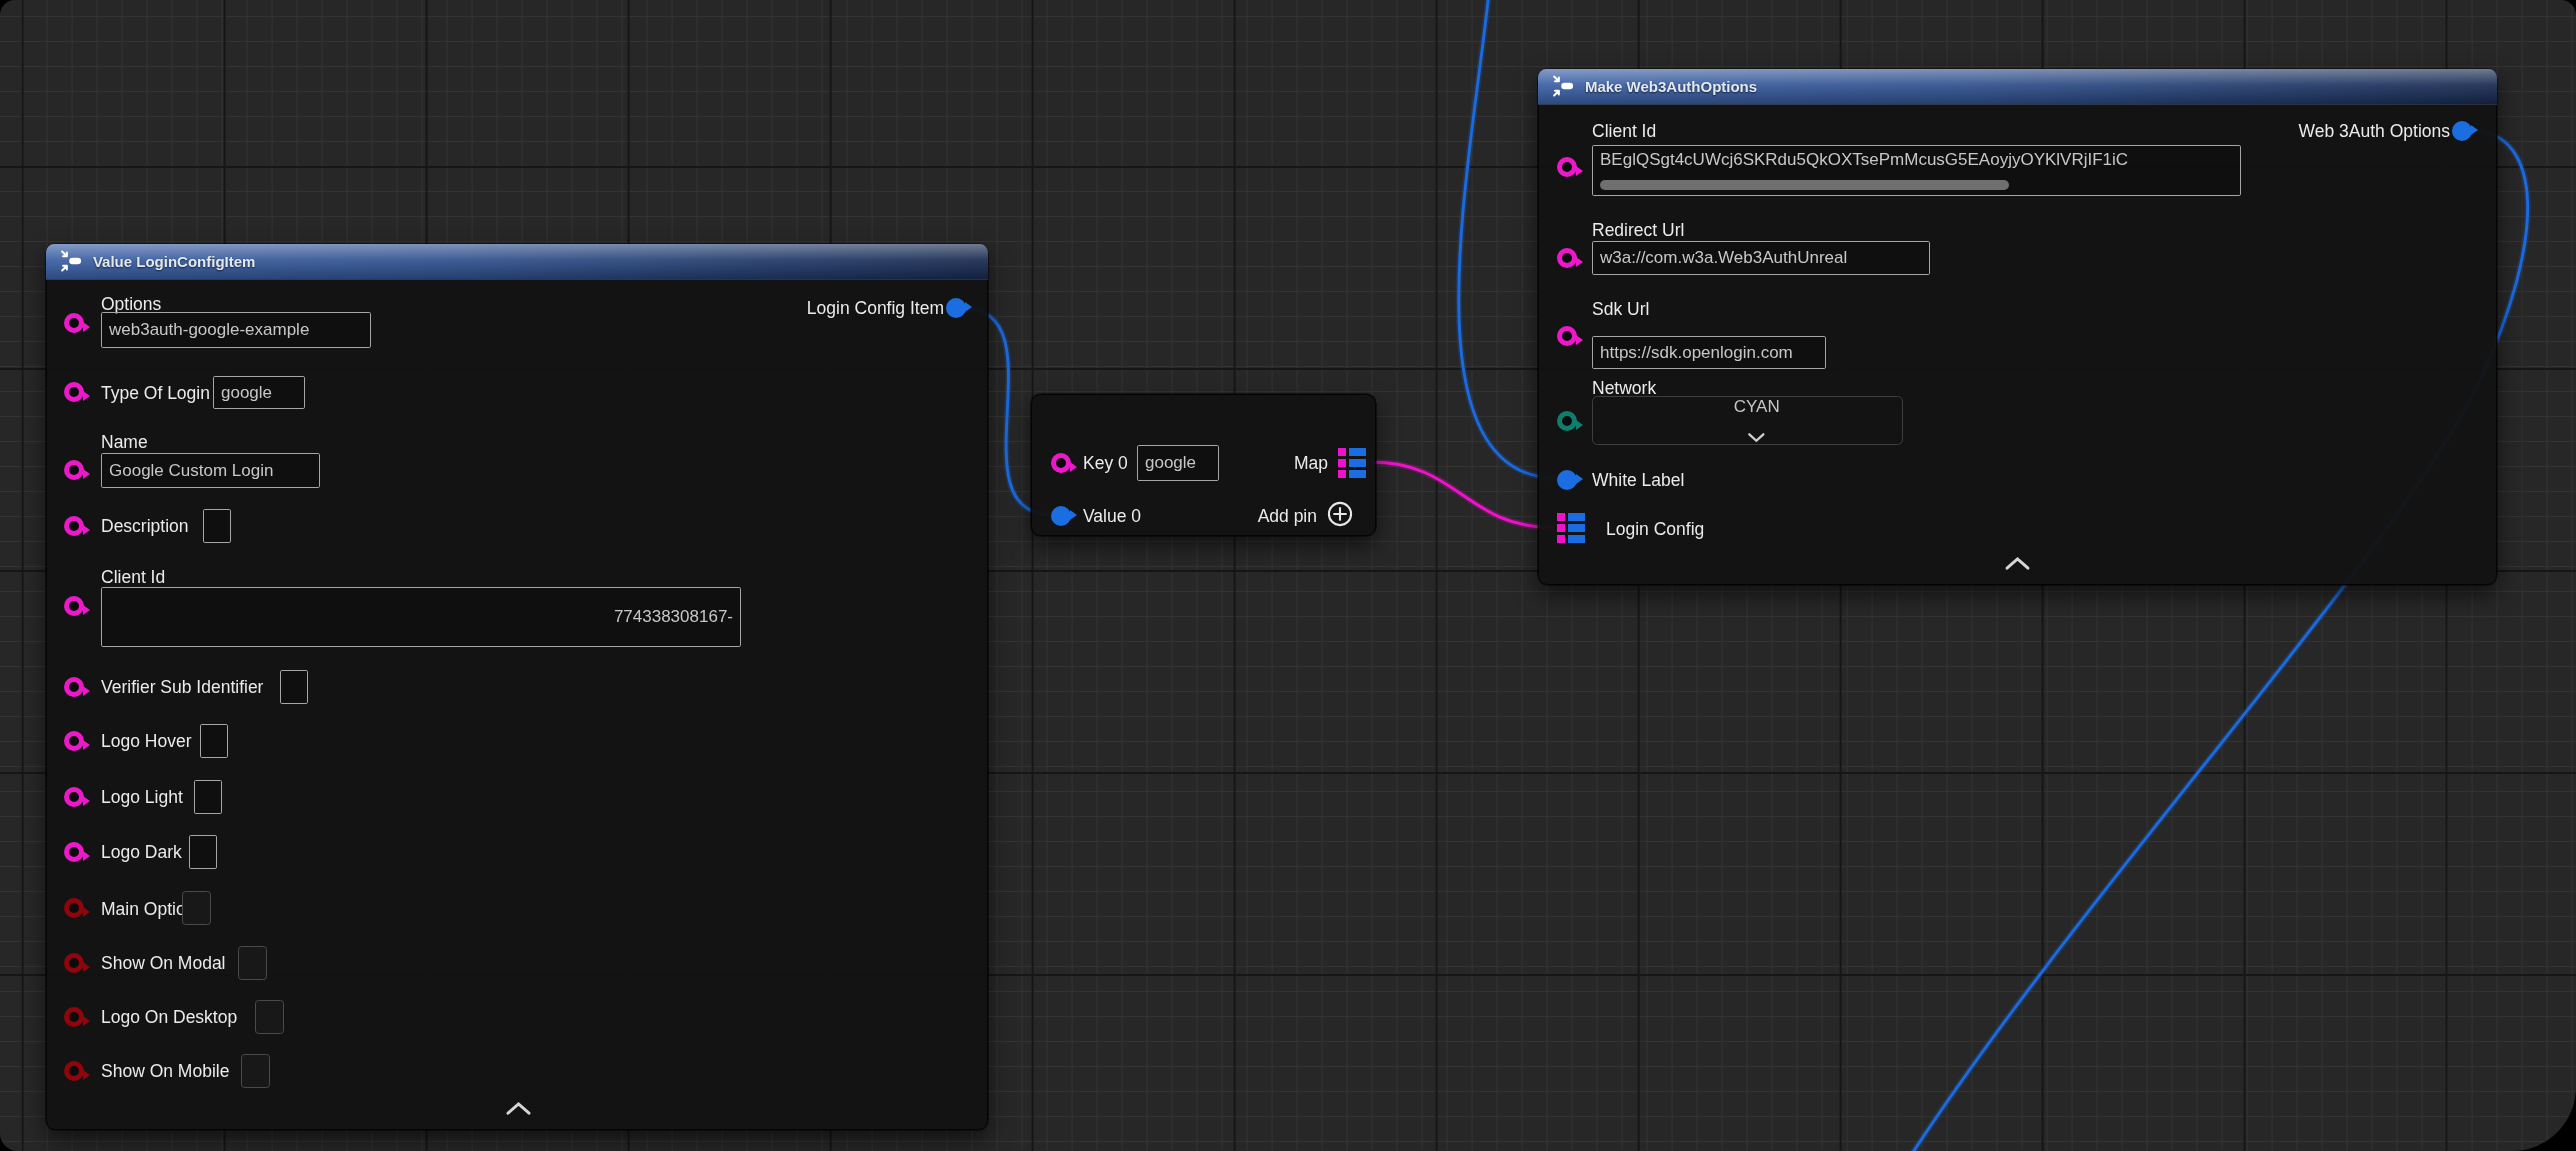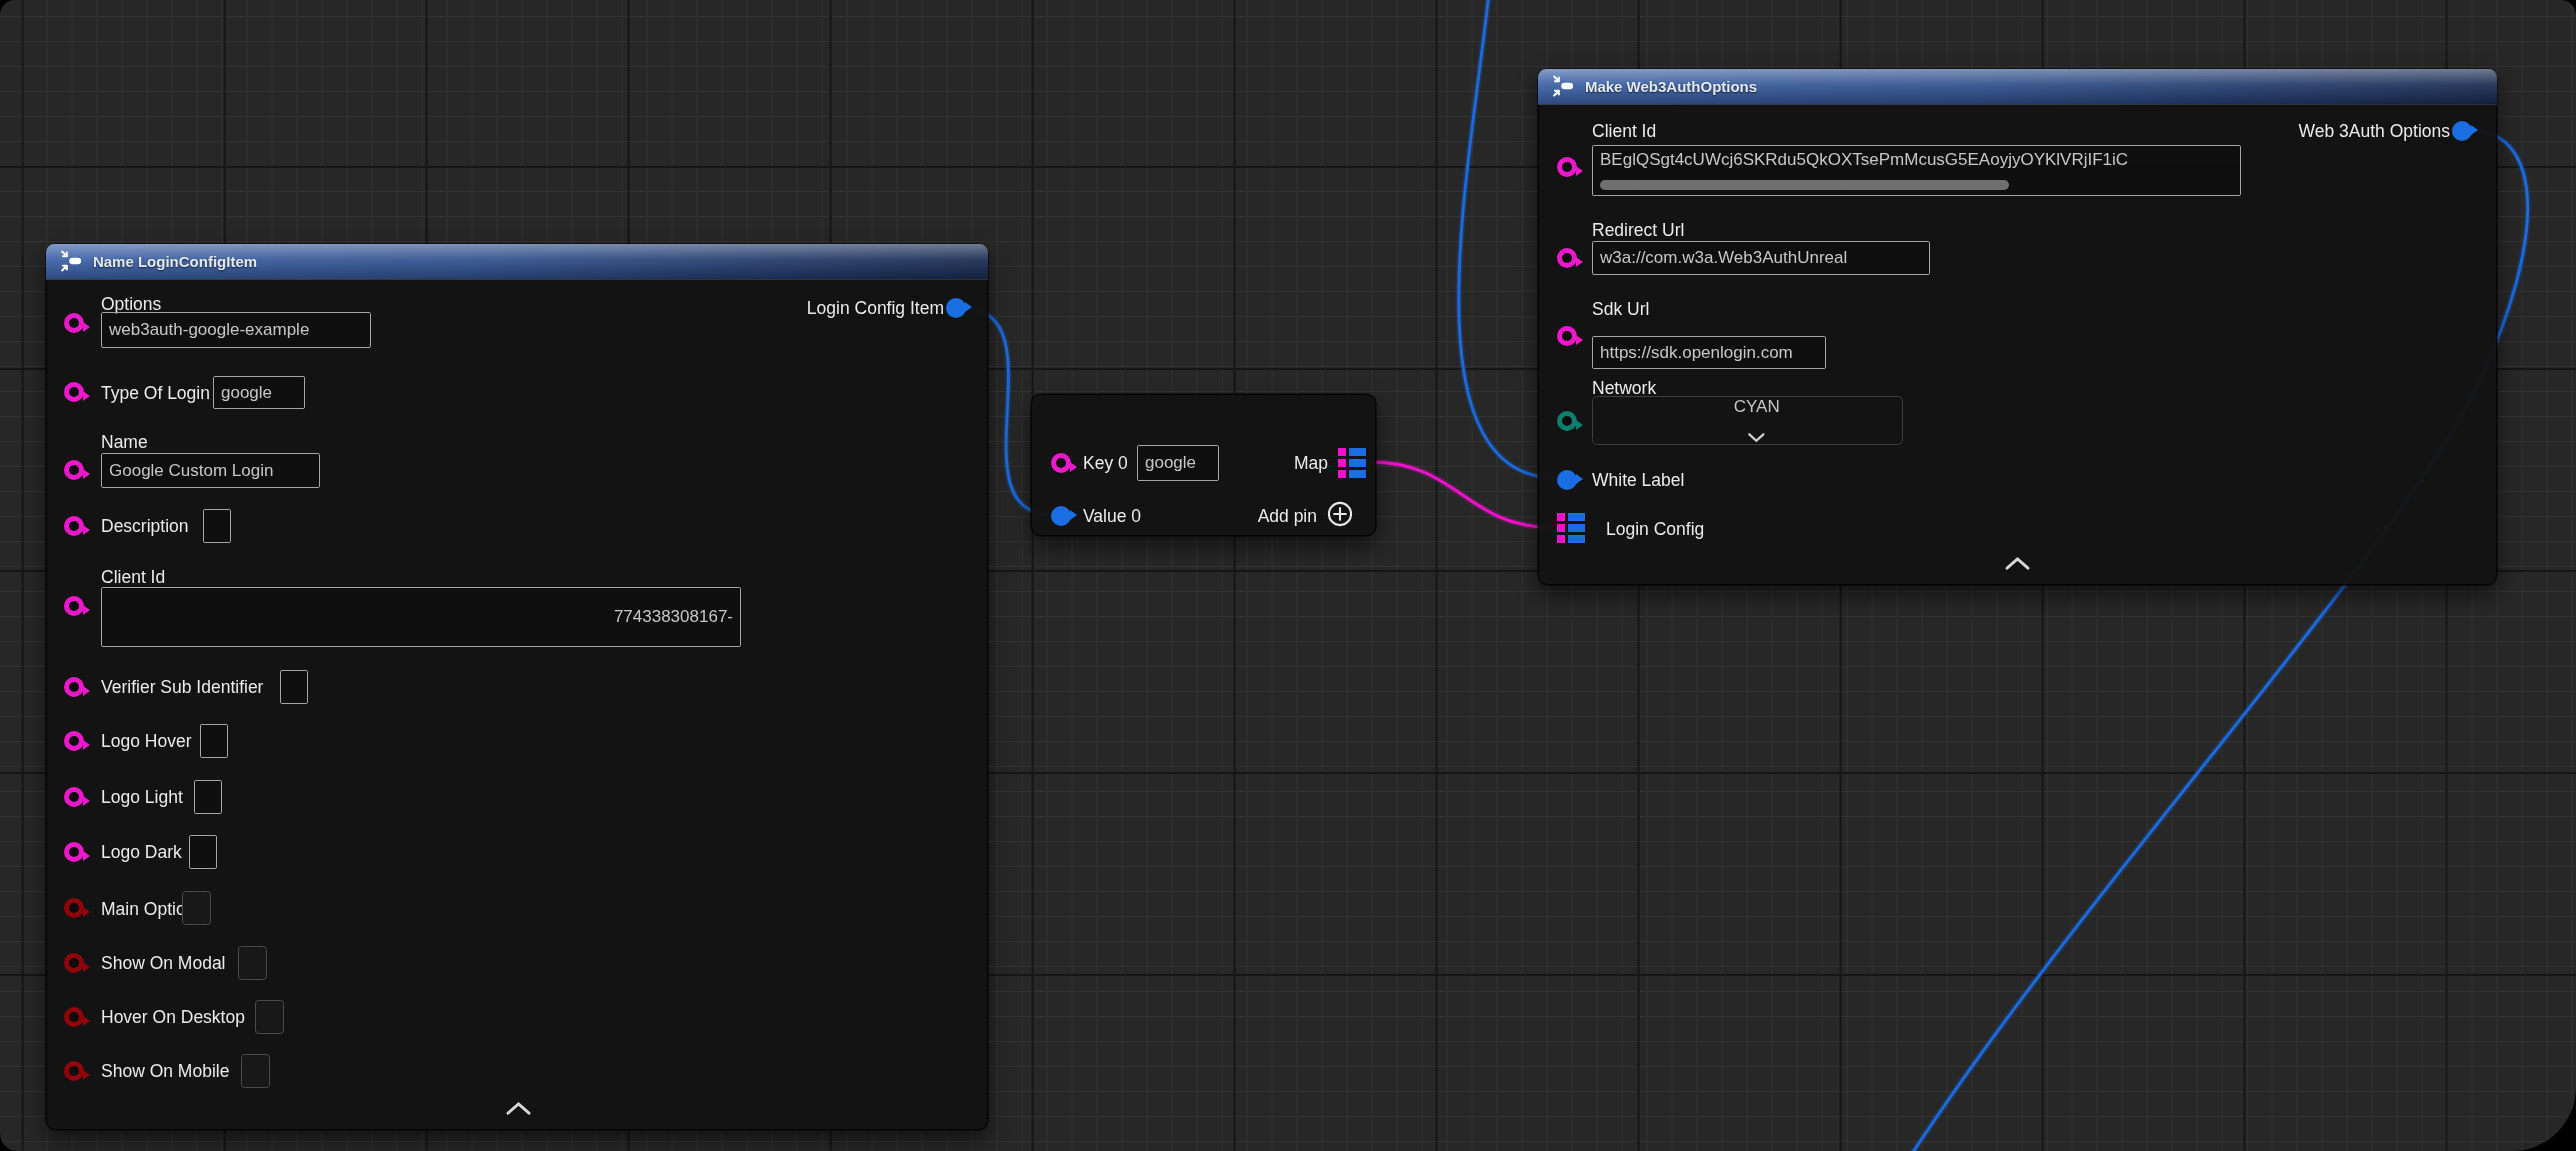--- a/index.html
+++ b/index.html
@@ -75,21 +75,21 @@
     <path class="wire w-blue" d="M4226,222 C4350,228 4352,408 4240,650 C4108,934 3566,1518 3268,1974"></path>
   </svg>
 
   <div class="node" style="left:46px;top:244px;width:940px;height:884px">
     <div class="hdr hdr-blue">
       <svg class="hicon" viewBox="0 0 44 44">
         <path d="M7 6 L15 14 M15 14 H8.5 M15 14 V7.5" stroke="#fff" stroke-width="3.4" fill="none" stroke-linecap="round"></path>
         <path d="M7 38 L15 30 M15 30 H8.5 M15 30 V36.5" stroke="#fff" stroke-width="3.4" fill="none" stroke-linecap="round"></path>
         <rect x="19" y="16.5" width="20" height="11" rx="5.5" fill="#fff"></rect>
       </svg>
-      <span>Name LoginConfigItem</span>
+      <span>Value LoginConfigItem</span>
     </div>
 
     <span class="pin solid c-blue" style="left:899px;top:53px"></span>
     <div class="lbl rlbl" style="right:43px;top:54px">Login Config Item</div>
 
     <div class="lbl" style="left:54px;top:50px">Options</div>
     <span class="pin ring c-pink" style="left:17px;top:68px"></span>
     <div class="tbox" style="left:54px;top:67px;width:270px;height:36px">
         <span>web3auth-google-example</span>
       </div>
@@ -134,21 +134,21 @@
 
     <span class="pin ring c-red" style="left:17px;top:653px"></span>
     <div class="lbl" style="left:54px;top:655px">Main Option</div>
     <div class="bbox" style="left:135px;top:646px;width:29px;height:34px"></div>
 
     <span class="pin ring c-red" style="left:17px;top:708px"></span>
     <div class="lbl" style="left:54px;top:709px">Show On Modal</div>
     <div class="bbox" style="left:191px;top:701px;width:29px;height:34px"></div>
 
     <span class="pin ring c-red" style="left:17px;top:762px"></span>
-    <div class="lbl" style="left:54px;top:763px">Hover On Desktop</div>
+    <div class="lbl" style="left:54px;top:763px">Logo On Desktop</div>
     <div class="bbox" style="left:208px;top:755px;width:29px;height:34px"></div>
 
     <span class="pin ring c-red" style="left:17px;top:816px"></span>
     <div class="lbl" style="left:54px;top:817px">Show On Mobile</div>
     <div class="bbox" style="left:194px;top:809px;width:29px;height:34px"></div>
 
     <svg class="chev" style="left:454px;top:853px" viewBox="0 0 60 36">
       <path d="M12 26 L30 10 L48 26" stroke="#d6d6d6" stroke-width="5" fill="none" stroke-linecap="round"></path>
     </svg>
   </div>

